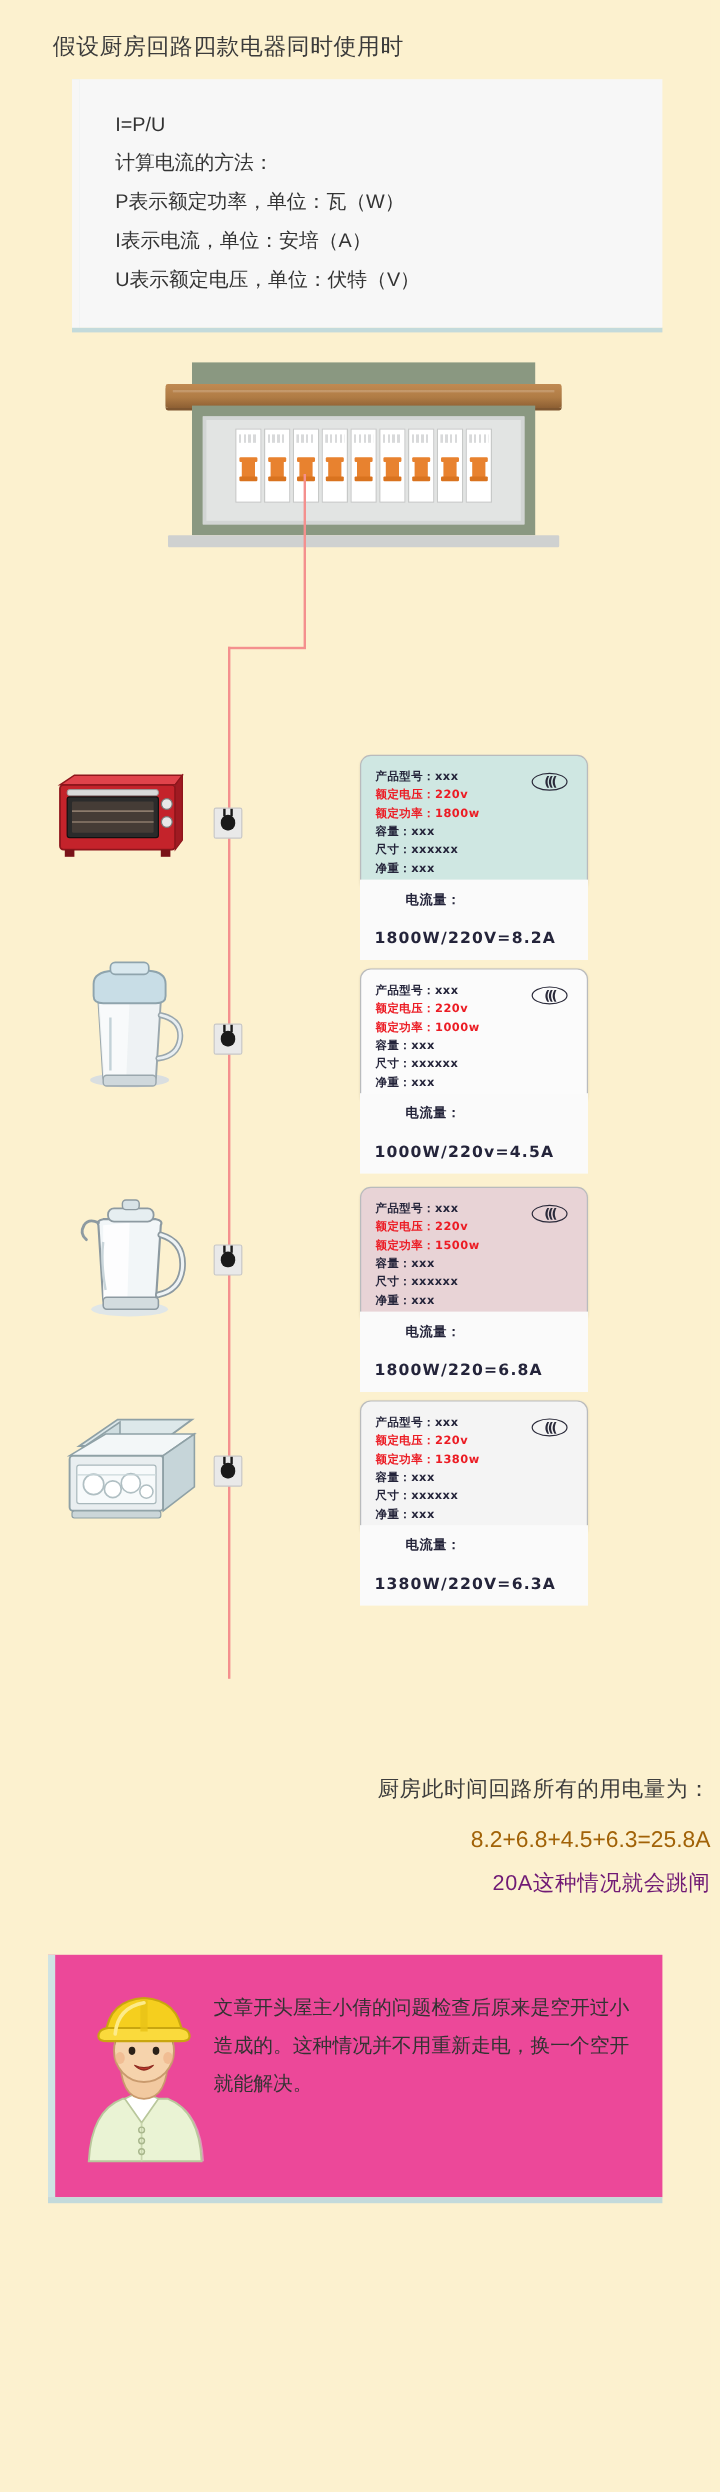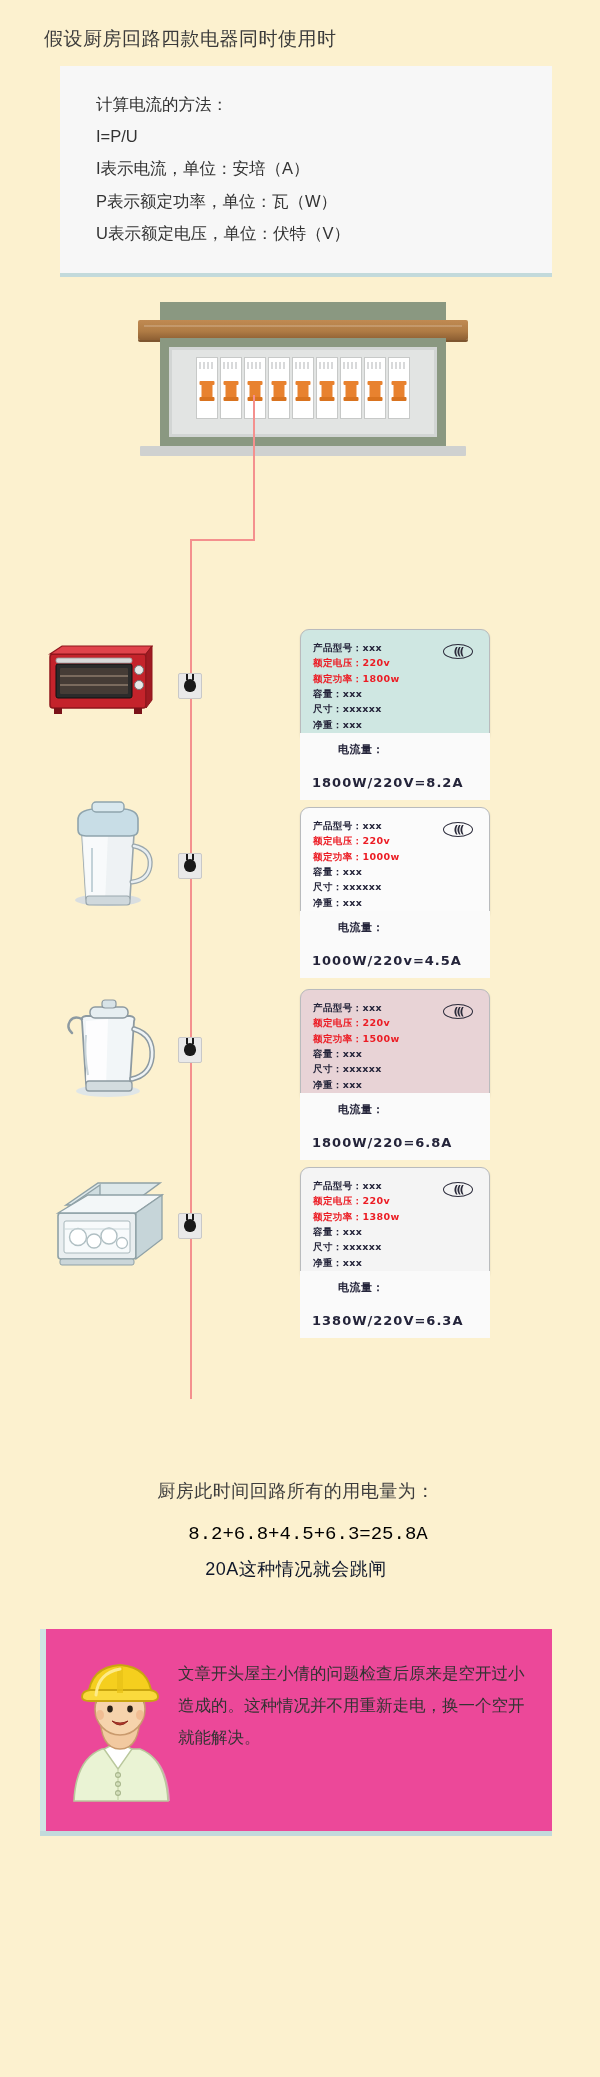--- a/index.html
+++ b/index.html
@@ -142,25 +142,25 @@
     font-size: 11px; font-weight: 700; color:#2a2a3a; font-family:"DejaVu Sans",sans-serif;
   }
   .calc-box {
     position: absolute; width: 190px; background: #fafafa;
     padding: 9px 12px 10px 12px;
   }
   .calc-label { font-size: 11px; color:#24243a; font-weight:700; letter-spacing:.5px; font-family:"DejaVu Sans",sans-serif;margin-left:26px;}
   .calc-value { font-size: 13px; color:#24243a; font-weight:700; letter-spacing:1px; margin-top:18px; font-family:"DejaVu Sans",sans-serif;}
 
   
-  .summary { text-align: center; margin-top: 4px; padding-bottom: 8px;}
+  .summary { text-align: right; margin-top: 4px; padding-bottom: 8px;}
   .summary .line1 { font-size: 18px; color: #3d3d3d; letter-spacing: .5px; }
-  .summary .line2 { font-size: 19px; color: #000000; margin-top: 20px; font-family:Liberation Mono, monospace;padding-left:24px;}
+  .summary .line2 { font-size: 19px; color: #a16207; margin-top: 20px; font-family:Liberation Sans, sans-serif;padding-left:24px;}
   .summary .line3 { font-size: 18px; color: #3d3d3d; margin-top: 30px; letter-spacing:.5px;}
-  .summary .line4 { font-size: 18px; color: #0f172a; margin-top: 12px; letter-spacing:.5px;}
+  .summary .line4 { font-size: 18px; color: #701a75; margin-top: 12px; letter-spacing:.5px;}
 
   
   .footer-card {
     margin: 40px 40px 0 40px;
     background: #ec4899;
     border-left: 6px solid #cfe3e3;
     display: flex; align-items: flex-start;
     padding: 24px 22px 28px 14px;
     min-height: 180px;
   }
@@ -169,24 +169,24 @@
   .worker { width: 118px; height: 150px; flex: 0 0 118px; position: relative; }
 </style>
 </head>
 <body>
 
 <div class="page">
 
   <div class="header-title">假设厨房回路四款电器同时使用时</div>
 
   <div class="formula-box">
+    <div class="formula-line">I=P/U</div>
     <div class="formula-line">计算电流的方法：</div>
-    <div class="formula-line">I=P/U</div>
+    <div class="formula-line">P表示额定功率，单位：瓦（W）</div>
     <div class="formula-line">I表示电流，单位：安培（A）</div>
-    <div class="formula-line">P表示额定功率，单位：瓦（W）</div>
     <div class="formula-line">U表示额定电压，单位：伏特（V）</div>
   </div>
   <div class="formula-underline"></div>
 
   <div class="diagram">
 
     <div class="panel-wrap">
       <div class="panel-shelf-top"></div>
       <div class="wood-shelf"></div>
       <div class="panel-body">

